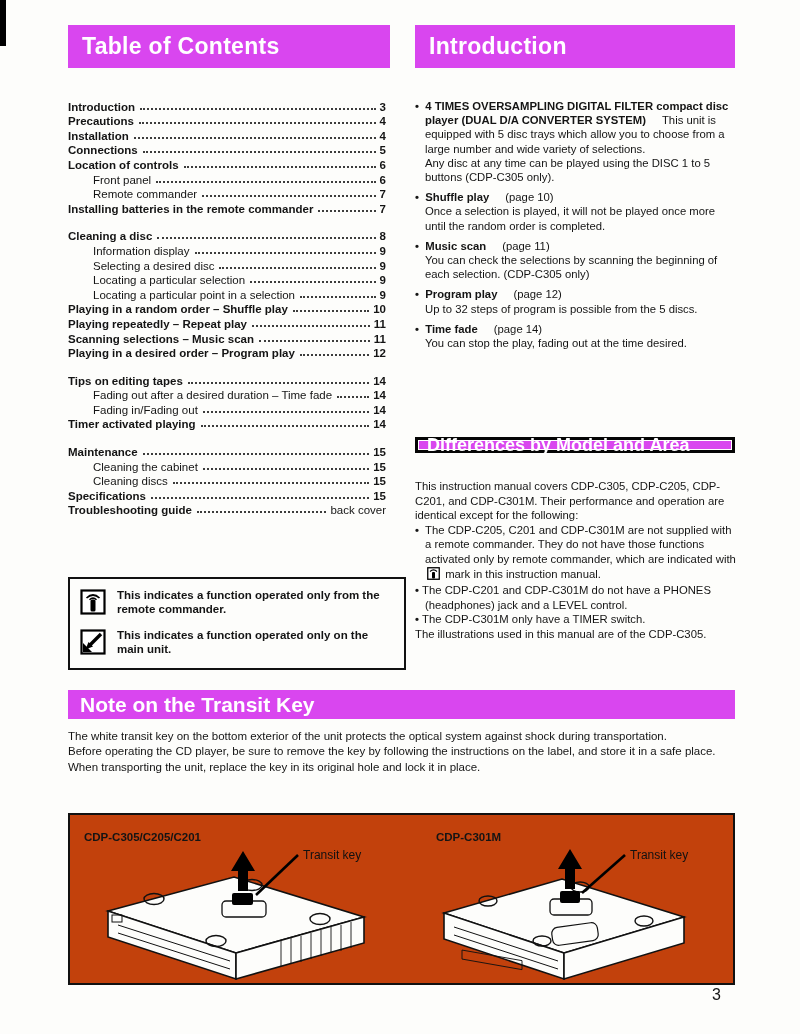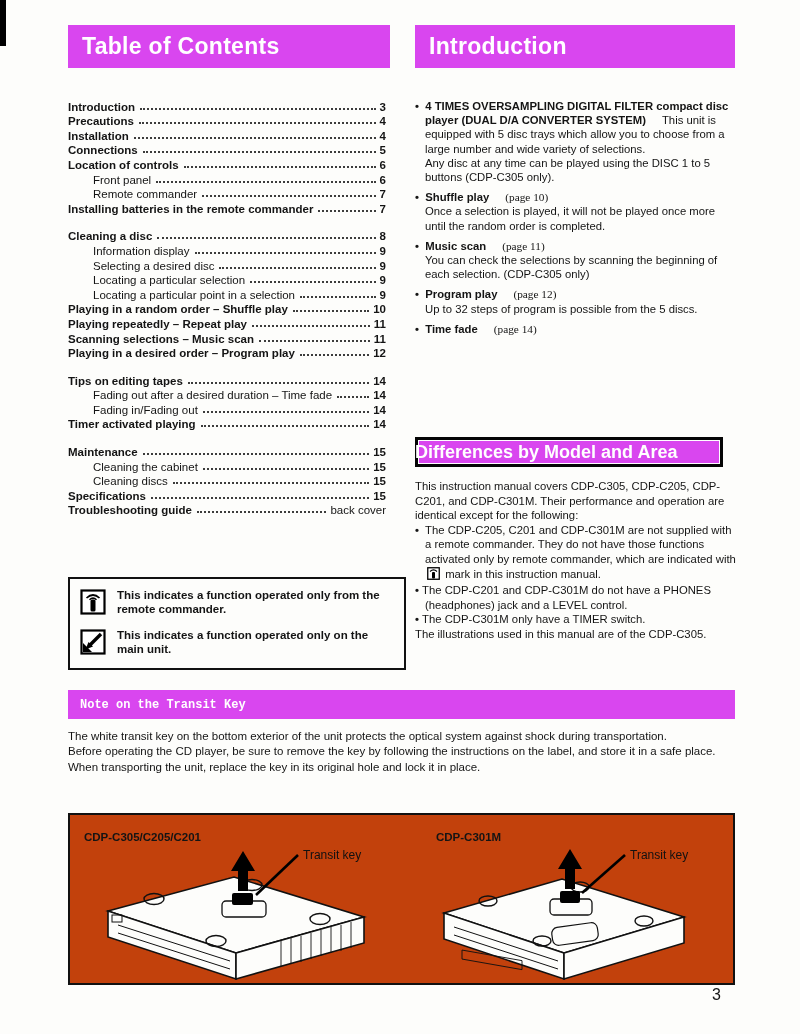--- a/index.html
+++ b/index.html
@@ -4,23 +4,23 @@
 <style>
   html,body{margin:0;padding:0;background:#e8e8e6;}
   .page{
     position:relative;width:800px;height:1034px;margin:0 auto;
     background:#fdfdfb;color:#141414;
     font-family:"Liberation Sans",sans-serif;overflow:hidden;
   }
   .corner-mark{position:absolute;left:0;top:0;width:6px;height:46px;background:#000;}
   .banner{background:#d946ef;color:#fff;font-weight:bold;display:flex;align-items:center;}
   .banner-lg{height:43px;font-size:23px;padding-left:14px;letter-spacing:.3px;}
-  .banner-md{height:30px;font-size:18px;
+  .banner-md{height:16px;font-size:18px;padding-left:12px;
     box-shadow:inset 0 0 0 3px #050505, inset 0 0 0 4px #fff;}
-  .banner-note{height:29px;font-size:12px;padding-left:12px;font-family:Liberation Mono, monospace;}
+  .banner-note{height:29px;font-size:21px;padding-left:12px;}
   .toc-banner{position:absolute;left:68px;top:25px;width:308px;}
   .intro-banner{position:absolute;left:415px;top:25px;width:306px;}
   .diff-banner{position:absolute;left:415px;top:437px;width:308px;}
   .transit-banner{position:absolute;left:68px;top:690px;width:655px;}
 
   
   .toc-list{position:absolute;left:68px;top:98px;width:318px;font-size:11.5px;}
   .tgroup{margin-bottom:13px;}
   .trow{display:flex;align-items:flex-end;height:14.6px;}
   .trow .tl{white-space:nowrap;font-weight:bold;}
@@ -35,21 +35,21 @@
     border:2px solid #111;padding:9px 10px 0 10px;box-sizing:content-box;background:#fdfdfb;font-weight:bold;}
   .nrow{display:flex;margin-bottom:9px;}
   .nicon{flex:0 0 26px;margin-right:11px;margin-top:1px;}
   .ntext{font-size:11.5px;line-height:14.2px;}
 
   
   .intro-col{position:absolute;left:415px;top:99px;width:322px;font-size:11.3px;line-height:14.2px;}
   .bullet{padding-left:10px;text-indent:-10px;margin-bottom:6px;}
   .bullet::before{content:"\2022\00a0";font-weight:bold;}
   .bt{font-weight:bold;margin-right:16px;}
-  .bref{margin-right:2px;font-family:Liberation Serif, serif;}
+  .bref{margin-right:2px;}
   .bbody2{text-indent:0;}
   .diff-body{position:absolute;left:415px;top:479px;width:324px;font-size:11.3px;line-height:14.6px;}
   .diff-intro{margin-bottom:0;}
   .dbullet{padding-left:10px;text-indent:-10px;}
   .dbullet::before{content:"\2022\00a0";font-weight:bold;}
   .inline-icon{display:inline-block;vertical-align:-2px;margin:0 2px;text-indent:0;}
 
   
   .transit-body{position:absolute;left:68px;top:729px;width:678px;font-size:11.5px;line-height:15.4px;}
   .illus-box{position:absolute;left:68px;top:813px;width:663px;height:168px;
@@ -255,20 +255,21 @@
     <div class="bullet">
       <span class="bt">Music scan</span><span class="bref">(page 11)</span>
       <div class="bbody2">You can check the selections by scanning the beginning of each selection. (CDP-C305 only)</div>
     </div>
     <div class="bullet">
       <span class="bt">Program play</span><span class="bref">(page 12)</span>
       <div class="bbody2">Up to 32 steps of program is possible from the 5 discs.</div>
     </div>
     <div class="bullet">
       <span class="bt">Time fade</span><span class="bref">(page 14)</span>
+      <div class="bbody2">You can stop the play, fading out at the time desired.</div>
     </div>
   </div>
 
   <div class="banner banner-md diff-banner">
     <span>Differences by Model and Area</span>
   </div>
   <div class="diff-body">
     <div class="diff-intro">This instruction manual covers CDP-C305, CDP-C205, CDP-C201, and CDP-C301M. Their performance and operation are identical except for the following:</div>
     <div class="dbullet">
       <span>The CDP-C205, C201 and CDP-C301M are not supplied with a remote commander. They do not have those functions activated only by remote commander, which are indicated with</span>

